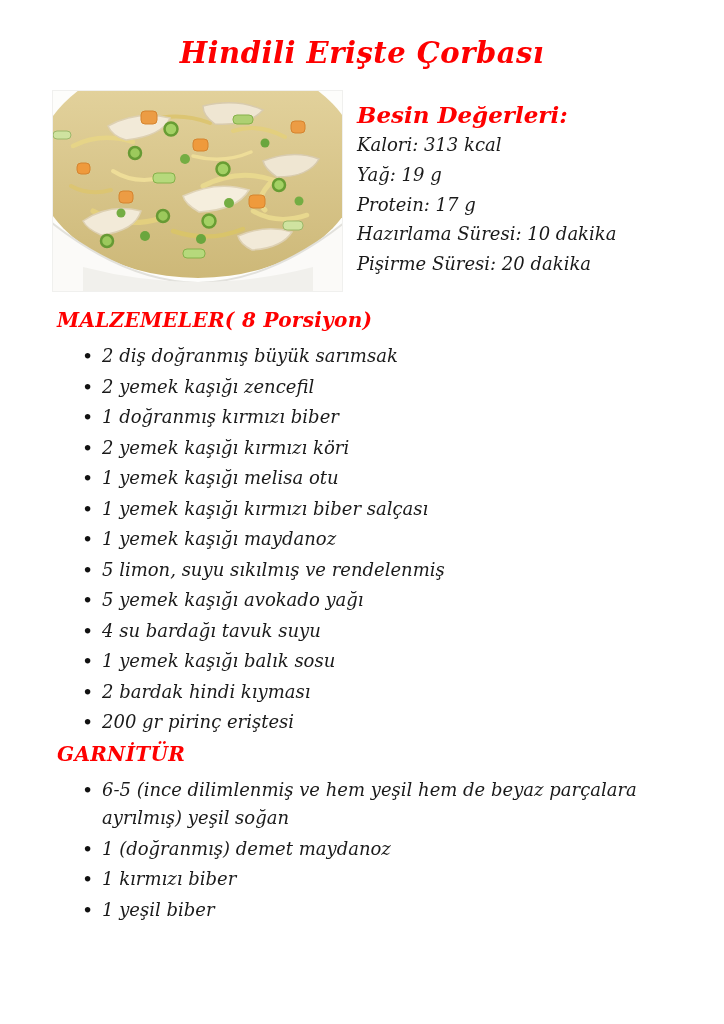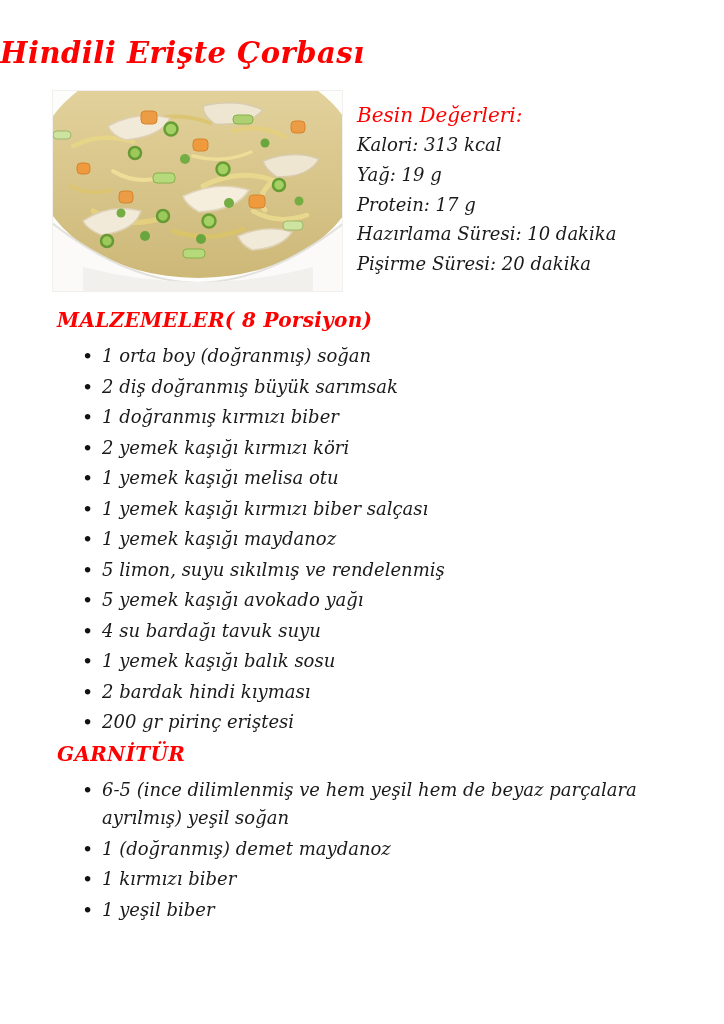--- a/index.html
+++ b/index.html
@@ -7,39 +7,39 @@
   .page {
     position:relative;
     width:724px; height:1024px;
     background:#ffffff;
     font-family:"DejaVu Serif","Liberation Serif",serif;
     color:#1a1a1a;
     overflow:hidden;
   }
   .title {
     position:absolute; top:36px; left:0; width:724px;
-    text-align:left;
+    text-align:center;
     font-size:29px; line-height:34px;
     font-weight:bold; font-style:italic;
     color:#fe0000;
     letter-spacing:0.5px;
   }
   .hero {
     position:absolute; top:90px; left:52px;
     width:291px; height:202px;
     border:1px solid #f0f0ee;
     background:#fdfdfb;
   }
   .nutrition {
     position:absolute; top:100px; left:357px; width:340px;
     font-style:italic;
   }
   .nut-heading {
-    font-size:20px; line-height:30px;
-    font-weight:normal; color:#fe0000;
+    font-size:23px; line-height:30px;
+    font-weight:bold; color:#fe0000;
   }
   .nut-line { font-size:18px; line-height:29.8px; }
   .main {
     position:absolute; top:307px; left:43px; width:662px;margin-left:14px;
   }
   .sec-heading {
     font-size:20px; line-height:26px;
     font-weight:bold; font-style:italic;
     color:#fe0000;
     letter-spacing:0.3px;
@@ -158,22 +158,22 @@
         <div class="nut-line">Protein: 17 g</div>
         <div class="nut-line">Hazırlama Süresi: 10 dakika</div>
         <div class="nut-line">Pişirme Süresi: 20 dakika</div>
       </div>
   </div>
 
   <div class="main">
     <div class="sec-heading">MALZEMELER( 8 Porsiyon)</div>
     <ul class="blist">
 
-    <li>1 orta boy (doğranmış) soğan</li>
         <li>2 diş doğranmış büyük sarımsak</li>
+        <li>2 yemek kaşığı zencefil</li>
         <li>1 doğranmış kırmızı biber</li>
         <li>2 yemek kaşığı kırmızı köri</li>
         <li>1 yemek kaşığı melisa otu</li>
         <li>1 yemek kaşığı kırmızı biber salçası</li>
         <li>1 yemek kaşığı maydanoz</li>
         <li>5 limon, suyu sıkılmış ve rendelenmiş</li>
         <li>5 yemek kaşığı avokado yağı</li>
         <li>4 su bardağı tavuk suyu</li>
         <li>1 yemek kaşığı balık sosu</li>
         <li>2 bardak hindi kıyması</li>

